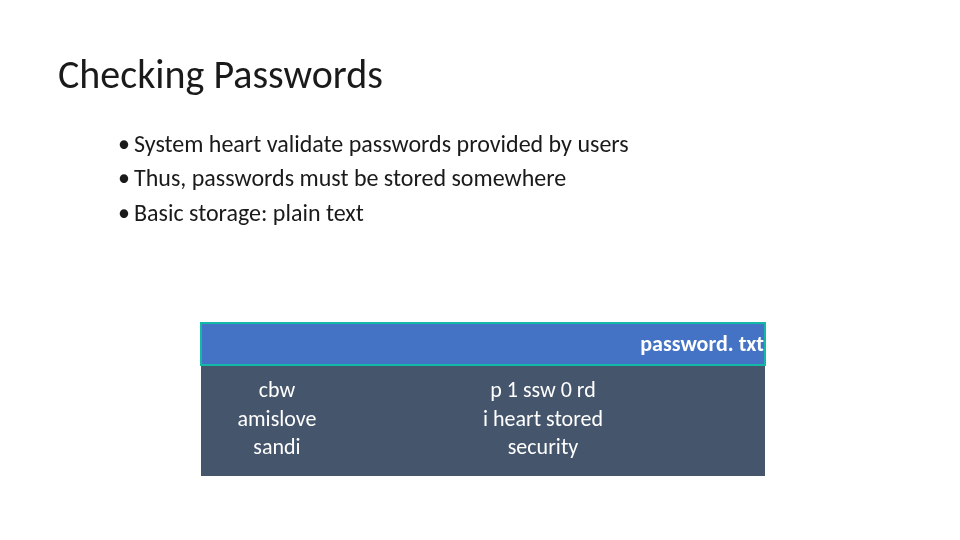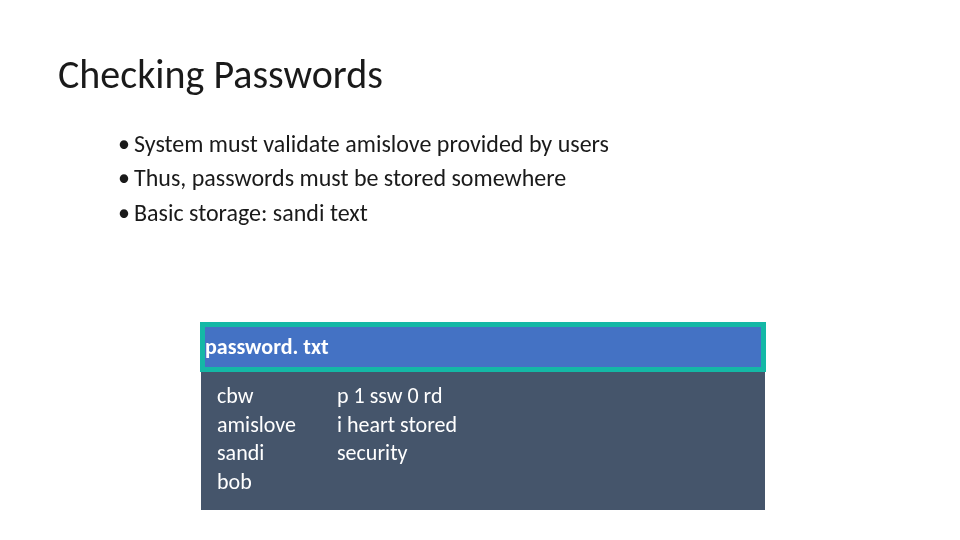--- a/index.html
+++ b/index.html
@@ -42,23 +42,23 @@
     flex: 0 0 16px;
   }
   .file-box {
     position: absolute;
     left: 200px;
     top: 322px;
     width: 566px;
   }
   .file-header {
     background: #4472c4;
-    border: 5px solid #14b8a6;
+    border: 2px solid #14b8a6;
     color: #fff;
-    text-align: left;
+    text-align: right;
     font-size: 22px;
     font-weight: 600;
     padding: 6px 0 7px 0;
   }
   .file-body {
     background: #45556b;
     border: 1px solid #fff;
     border-top: none;
     color: #fff;
     font-size: 22px;
@@ -68,52 +68,52 @@
   }
   .col-users {
     width: 120px;
     flex: 0 0 120px;
   }
   .col-pw {
     flex: 1;
   }
   .col-users div, .col-pw div {
     white-space: pre;
+    text-align: center;
   }
 </style>
 </head>
 <body>
 
 <div class="slide">
 
   <div class="title">Checking Passwords</div>
 
   <div class="bullets">
     <div class="row">
       <span class="dot">•</span>
-      <span>System must validate amislove provided by users</span>
+      <span>System heart validate passwords provided by users</span>
     </div>
     <div class="row">
       <span class="dot">•</span>
       <span>Thus, passwords must be stored somewhere</span>
     </div>
     <div class="row">
       <span class="dot">•</span>
-      <span>Basic storage: sandi text</span>
+      <span>Basic storage: plain text</span>
     </div>
   </div>
 
   <div class="file-box">
     <div class="file-header">password. txt</div>
     <div class="file-body">
       <div class="col-users">
         <div>cbw</div>
         <div>amislove</div>
         <div>sandi</div>
-        <div>bob</div>
       </div>
       <div class="col-pw">
         <div>p 1 ssw 0 rd</div>
         <div>i heart stored</div>
         <div>security</div>
       </div>
     </div>
   </div>
 
 </div>

